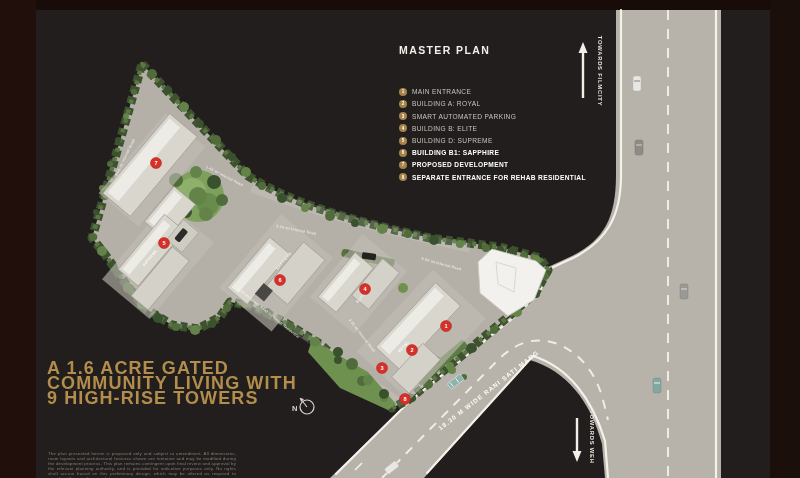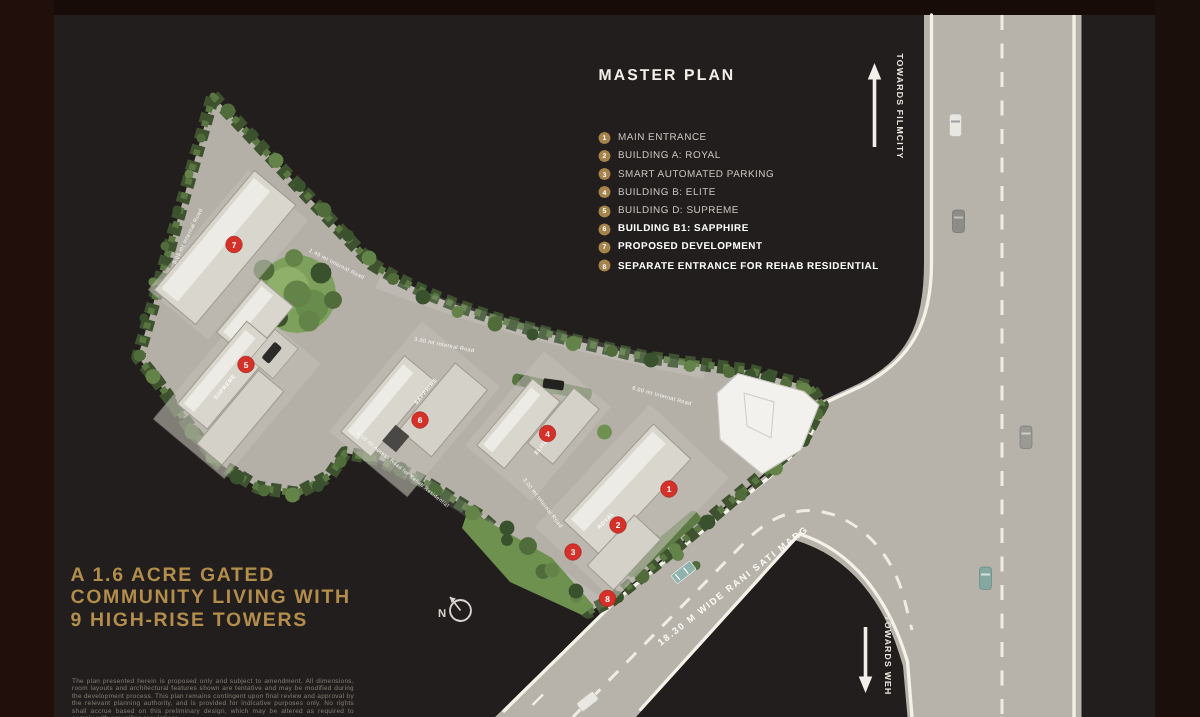--- a/index.html
+++ b/index.html
@@ -9,22 +9,22 @@
   .edge-right{position:absolute;left:770px;top:0;width:30px;height:478px;background:#1b0f0b;}
   .edge-left{position:absolute;left:0;top:0;width:36px;height:478px;background:#200f0b;}
   svg.map{position:absolute;left:0;top:0;z-index:2;}
   .legend{position:absolute;left:399px;top:44px;width:280px;z-index:5;}
   .legend h1{margin:0 0 32px 0;font-size:10.5px;letter-spacing:1.4px;color:#f2efe9;font-weight:700;}
   .legend .row{display:flex;align-items:center;margin-bottom:4.6px;height:7.6px;}
   .legend .bullet{flex:0 0 auto;width:8px;height:8px;border-radius:50%;background:#a5834a;color:#fff;
      font-size:4.6px;font-weight:700;display:flex;align-items:center;justify-content:center;margin-right:5px;}
   .legend .lbl{font-size:6.6px;letter-spacing:0.35px;color:#c9c5be;white-space:nowrap;}
   .legend .row.bold .lbl{color:#ffffff;font-weight:700;}
-  .headline{position:absolute;left:47px;top:375px;z-index:5;color:#b38d4b;font-weight:700;
-     font-size:13px;line-height:15px;letter-spacing:1.1px;white-space:nowrap;}
+  .headline{position:absolute;left:47px;top:361px;z-index:5;color:#b38d4b;font-weight:700;
+     font-size:18px;line-height:15px;letter-spacing:1.1px;white-space:nowrap;}
   .disclaimer{position:absolute;left:48px;top:451px;width:188px;z-index:5;color:#887f77;
      font-size:4.3px;line-height:5px;letter-spacing:0.2px;text-align:justify;}
 </style>
 </head>
 <body>
 
 <div class="stage">
   <div class="slide"></div>
   <div class="edge-left"></div>
   <div class="edge-right"></div>

